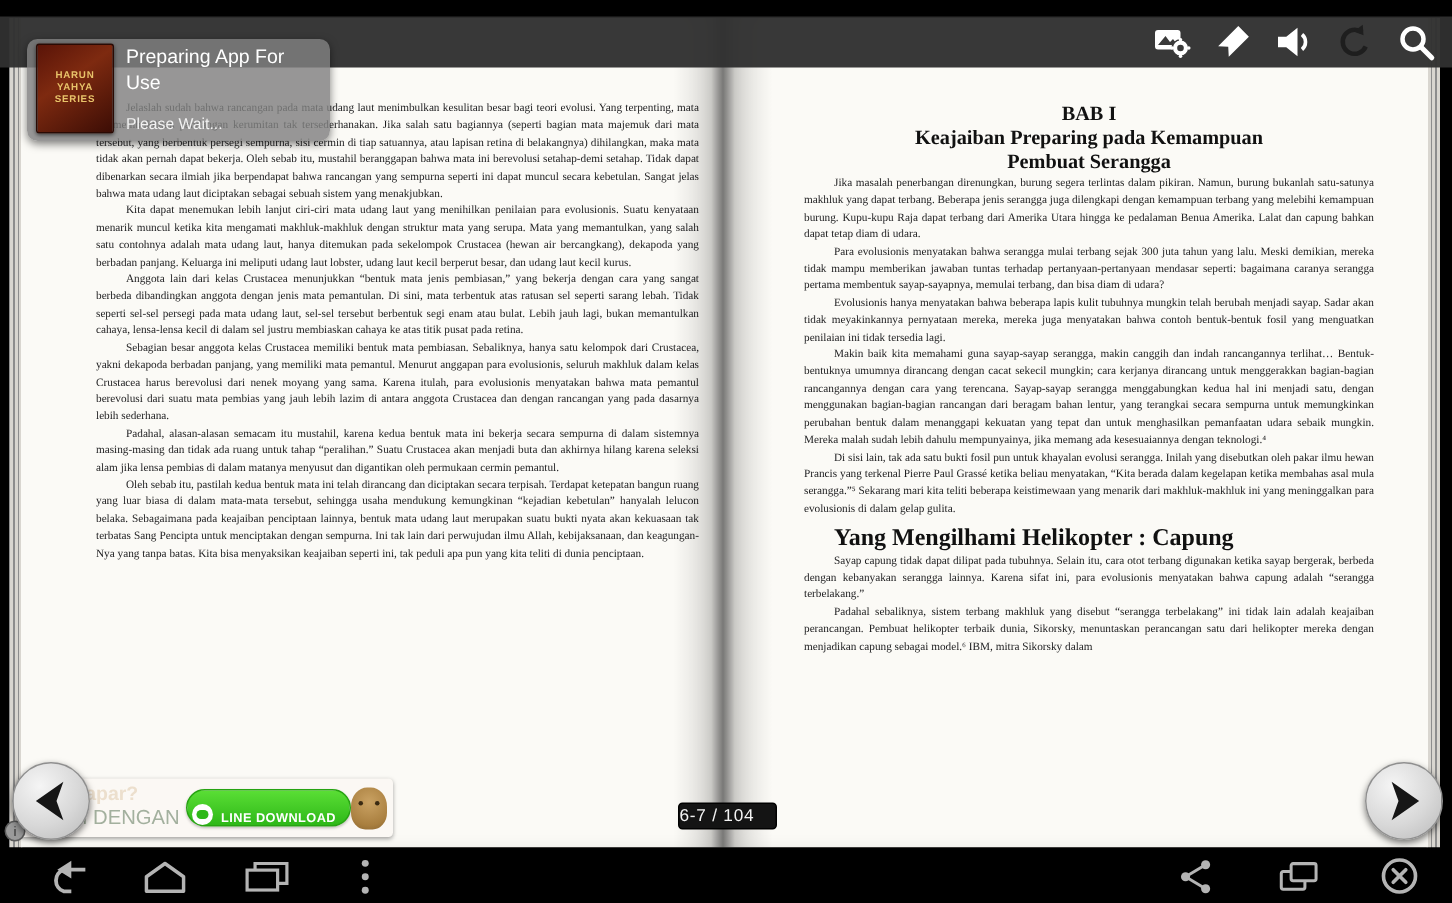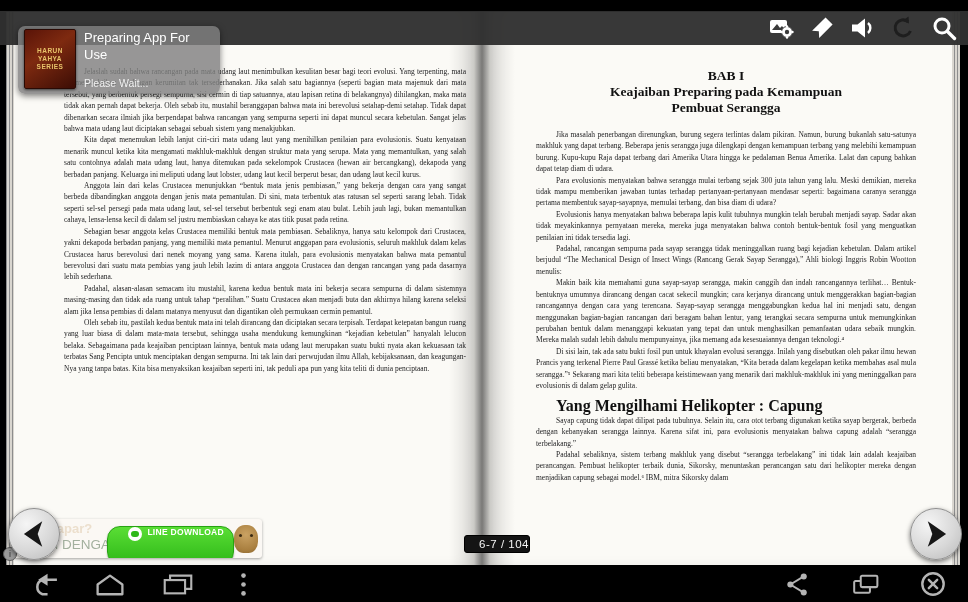--- a/index.html
+++ b/index.html
@@ -34,21 +34,21 @@
   }
 
   .bodytext {
     font-family:"Liberation Serif", serif;
     font-size:7.5px; line-height:11.4px; color:#1d1d1f;
     text-align:justify;
   }
   .bodytext p { text-indent:20px; }
   .chapter-head {
     font-family:"Liberation Serif", serif; font-weight:bold; text-align:center;
-    font-size:13.5px; line-height:16px; color:#111; margin-bottom:13px;
+    font-size:13.5px; line-height:16px; color:#111; 
   }
   .subhead {
     font-family:"Liberation Serif", serif; font-weight:bold;
     font-size:16px; color:#111; margin:9px 0 3px 20px; text-align:left;
   }
 
   
   .topbar {
     position:absolute; left:0; top:11px; width:968px; height:34px;
     background:rgba(48,48,48,0.96);
@@ -68,46 +68,46 @@
     border:1px solid #2a0a04; border-radius:2px;
     display:flex; flex-direction:column; align-items:center; justify-content:center;
     box-shadow:0 1px 3px rgba(0,0,0,0.6);
   }
   .cover span { color:#e8c36a; font-size:6.5px; font-weight:bold; letter-spacing:0.5px; line-height:8px; }
   .toast-title { color:#ffffff; font-size:13px; line-height:17px; }
   .toast-sub   { color:#f2f2f2; font-size:10.5px; margin-top:14px; }
 
   
   .pager {
-    position:absolute; left:464px; top:535px; width:66px; height:18px;
+    position:absolute; left:452px; top:535px; width:66px; height:18px;
     background:#141414; border:1px solid #000; border-radius:3px;
-    color:#f4f4f4; font-size:11.5px; text-align:right; line-height:16px;
+    color:#f4f4f4; font-size:11.5px; text-align:left; line-height:16px;
     letter-spacing:0.5px;
   }
   .navcircle {
     position:absolute; width:52px; height:52px; border-radius:50%;
     background:radial-gradient(circle at 35% 30%, #f5f5f5 0%, #d8d8d8 55%, #b9b9b9 100%);
     border:1px solid #8f8f8f; box-shadow:0 2px 5px rgba(0,0,0,0.55);
     display:flex; align-items:center; justify-content:center; cursor:pointer;
   }
   .prev { left:8px;  top:508px; }
   .next { left:910px; top:508px; }
 
   
   .ad {
     position:absolute; left:12px; top:519px; width:250px; height:39px;
     background:#fbf8f4; border-radius:3px; overflow:hidden;
     box-shadow:0 1px 3px rgba(0,0,0,0.35);
   }
   .ad-line1 { position:absolute; left:26px; top:2px;  font-size:13px; color:#ecdfcd; font-weight:bold; }
   .ad-line2 { position:absolute; left:26px; top:18px; font-size:13.5px; color:#a3b09e; }
   .line-btn {
-    position:absolute; right:28px; top:7px; height:39px; border-radius:13px;
+    position:absolute; right:28px; top:7px; height:25px; border-radius:13px;
     background:linear-gradient(#5ade35,#2eb818); border:1px solid #27a312;
-    display:flex; align-items:flex-start; padding:0 9px 0 20px; cursor:pointer;
+    display:flex; align-items:flex-end; padding:0 9px 0 3px; cursor:pointer;
     box-shadow:0 1px 2px rgba(0,0,0,0.25);
   }
   .line-ico {
     width:14px; height:14px; border-radius:50%; background:#ffffff;
     margin-right:5px; position:relative; flex:0 0 14px;
   }
   .line-ico::after {
     content:""; position:absolute; left:3px; top:4px; width:8px; height:6px;
     background:#2eb818; border-radius:3px;
   }
@@ -153,21 +153,20 @@
 <div class="page page-right">
   <div class="chapter-head">
     <div>BAB I</div>
     <div>Keajaiban Preparing pada Kemampuan</div>
     <div>Pembuat Serangga</div>
   </div>
   <div class="bodytext">
     <p>Jika masalah penerbangan direnungkan, burung segera terlintas dalam pikiran. Namun, burung bukanlah satu-satunya makhluk yang dapat terbang. Beberapa jenis serangga juga dilengkapi dengan kemampuan terbang yang melebihi kemampuan burung. Kupu-kupu Raja dapat terbang dari Amerika Utara hingga ke pedalaman Benua Amerika. Lalat dan capung bahkan dapat tetap diam di udara.</p>
     <p>Para evolusionis menyatakan bahwa serangga mulai terbang sejak 300 juta tahun yang lalu. Meski demikian, mereka tidak mampu memberikan jawaban tuntas terhadap pertanyaan-pertanyaan mendasar seperti: bagaimana caranya serangga pertama membentuk sayap-sayapnya, memulai terbang, dan bisa diam di udara?</p>
     <p>Evolusionis hanya menyatakan bahwa beberapa lapis kulit tubuhnya mungkin telah berubah menjadi sayap. Sadar akan tidak meyakinkannya pernyataan mereka, mereka juga menyatakan bahwa contoh bentuk-bentuk fosil yang menguatkan penilaian ini tidak tersedia lagi.</p>
-    <p>Padahal, rancangan sempurna pada sayap serangga tidak meninggalkan ruang bagi kejadian kebetulan. Dalam artikel berjudul “The Mechanical Design of Insect Wings (Rancang Gerak Sayap Serangga),” Ahli biologi Inggris Robin Wootton menulis:</p>
     <p>Makin baik kita memahami guna sayap-sayap serangga, makin canggih dan indah rancangannya terlihat… Bentuk-bentuknya umumnya dirancang dengan cacat sekecil mungkin; cara kerjanya dirancang untuk menggerakkan bagian-bagian rancangannya dengan cara yang terencana. Sayap-sayap serangga menggabungkan kedua hal ini menjadi satu, dengan menggunakan bagian-bagian rancangan dari beragam bahan lentur, yang terangkai secara sempurna untuk memungkinkan perubahan bentuk dalam menanggapi kekuatan yang tepat dan untuk menghasilkan pemanfaatan udara sebaik mungkin. Mereka malah sudah lebih dahulu mempunyainya, jika memang ada kesesuaiannya dengan teknologi.⁴</p>
     <p>Di sisi lain, tak ada satu bukti fosil pun untuk khayalan evolusi serangga. Inilah yang disebutkan oleh pakar ilmu hewan Prancis yang terkenal Pierre Paul Grassé ketika beliau menyatakan, “Kita berada dalam kegelapan ketika membahas asal mula serangga.”⁵ Sekarang mari kita teliti beberapa keistimewaan yang menarik dari makhluk-makhluk ini yang meninggalkan para evolusionis di dalam gelap gulita.</p>
     <div class="subhead">Yang Mengilhami Helikopter : Capung</div>
     <p>Sayap capung tidak dapat dilipat pada tubuhnya. Selain itu, cara otot terbang digunakan ketika sayap bergerak, berbeda dengan kebanyakan serangga lainnya. Karena sifat ini, para evolusionis menyatakan bahwa capung adalah “serangga terbelakang.”</p>
     <p>Padahal sebaliknya, sistem terbang makhluk yang disebut “serangga terbelakang” ini tidak lain adalah keajaiban perancangan. Pembuat helikopter terbaik dunia, Sikorsky, menuntaskan perancangan satu dari helikopter mereka dengan menjadikan capung sebagai model.⁶ IBM, mitra Sikorsky dalam</p>
   </div>
 </div>
 
 <div class="spine"></div>
 

